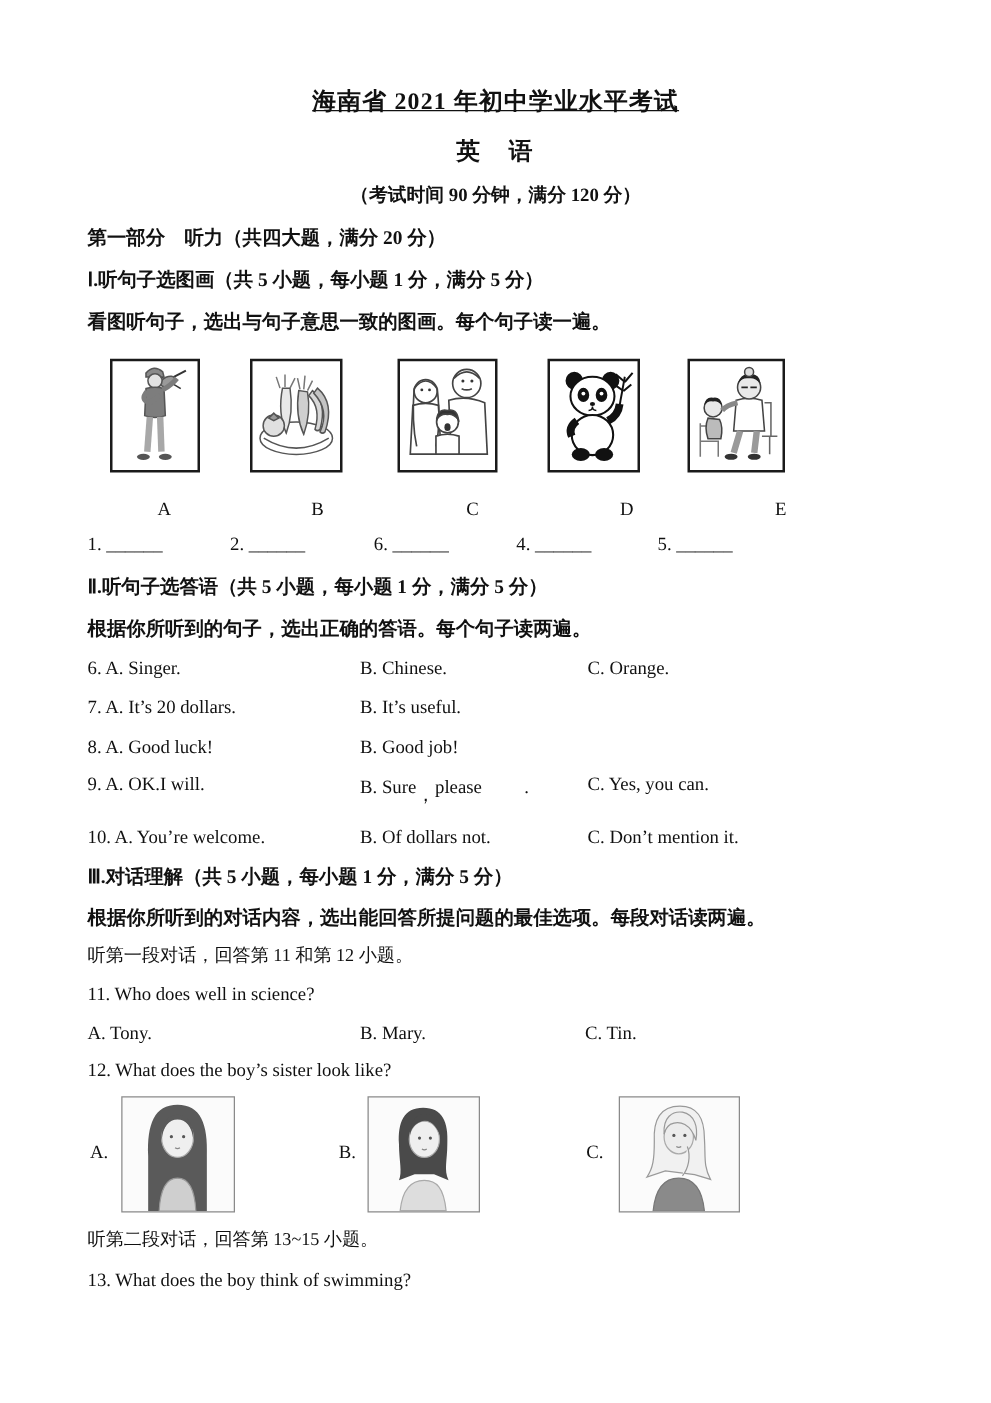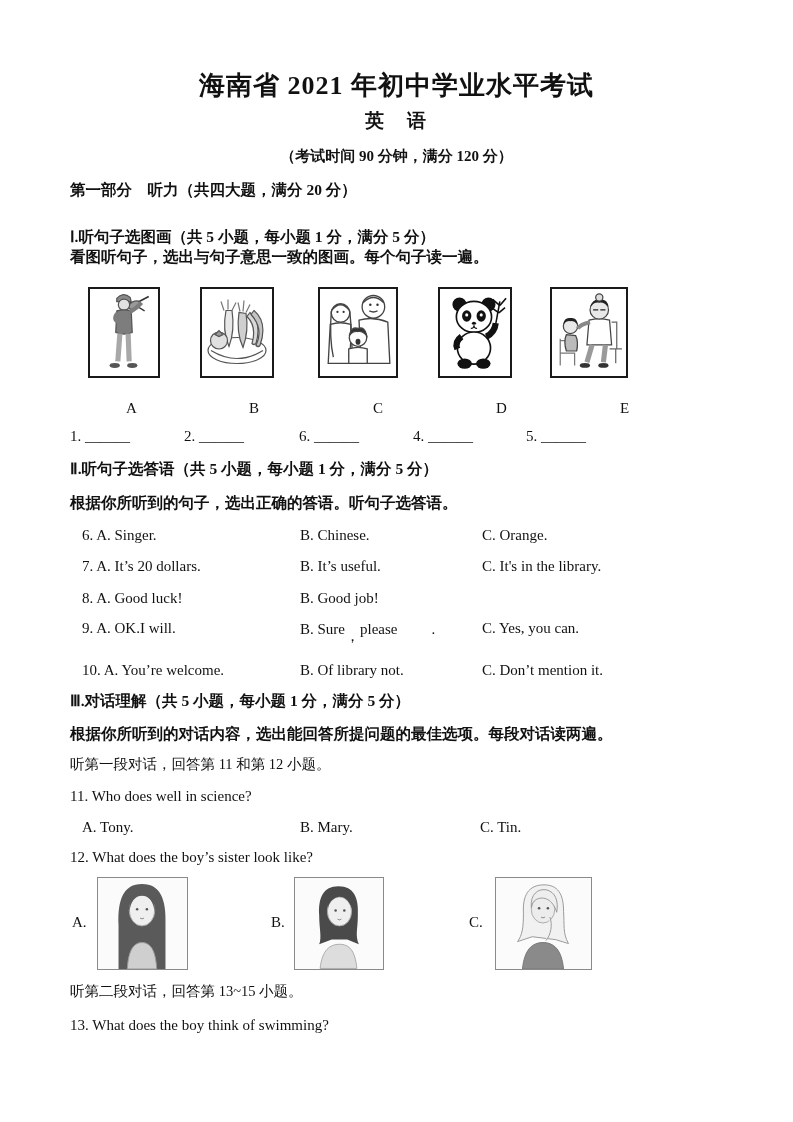--- a/index.html
+++ b/index.html
@@ -6,32 +6,32 @@
   html,body { background:#ffffff; }
   body {
     position:relative;
     width:793px; height:1122px;
     font-family:"Liberation Serif", serif;
     color:#111;
     overflow:hidden;
   }
   .abs { position:absolute; }
   .center { left:0; width:793px; text-align:center; }
-  .title { font-size:26px; font-weight:700; letter-spacing:1px; }
+  .title { font-size:19px; font-weight:700; letter-spacing:1px;text-decoration:underline; }
   .subject { font-size:19px; font-weight:700; letter-spacing:2px; }
   .exam-info { font-size:15px; font-weight:700; }
   .cn-bold { left:70px; font-size:15.5px; font-weight:700; }
   .cn-note { left:70px; font-size:14.5px; font-weight:400;text-align:center; }
   .en { font-size:15px; font-weight:400; }
   .opt-row {
     left:70px; width:665px;
     display:grid; grid-template-columns:218px 182px auto;
     font-size:15px;
   }
-  .opt-row .cell { white-space:pre-wrap;margin-left:12px; }
+  .opt-row .cell { white-space:pre-wrap; }
   .q11-row { grid-template-columns:218px 180px auto; }
   .pic-row1 { left:0; top:287px; width:793px; height:95px; }
   .pic-box {
     position:absolute; top:0; height:91px;
     border:2.5px solid #1a1a1a; background:#fff;
     display:flex; align-items:center; justify-content:center;
   }
   .pic-box svg { width:100%; height:100%; }
   .label-row { left:0; top:400px; width:793px; height:20px; font-size:15px; }
   .label-row span { position:absolute; top:0; }
@@ -49,21 +49,21 @@
 </style>
 </head>
 <body>
 
 <div class="abs center title" style="top:68px">海南省 2021 年初中学业水平考试</div>
 <div class="abs center subject" style="top:108px">英　语</div>
 <div class="abs center exam-info" style="top:147px">（考试时间 90 分钟，满分 120 分）</div>
 
 <div class="abs cn-bold" style="top:180px">第一部分　听力（共四大题，满分 20 分）</div>
 
-<div class="abs cn-bold" style="top:227px">Ⅰ.听句子选图画（共 5 小题，每小题 1 分，满分 5 分）</div>
+<div class="abs cn-bold" style="top:214px">Ⅰ.听句子选图画（共 5 小题，每小题 1 分，满分 5 分）</div>
 <div class="abs cn-bold" style="top:247px">看图听句子，选出与句子意思一致的图画。每个句子读一遍。</div>
 
 <div class="abs pic-row1">
 
   <div class="pic-box" style="left:88px; width:72px">
     <svg viewBox="0 0 66 84">
       <g stroke="#555" stroke-width="1.2" fill="none">
         <path d="M38 17 L57 7" stroke="#333" stroke-width="1.6"></path>
         <path d="M33 9 L53 21" stroke="#333"></path>
         <ellipse cx="43" cy="15.5" rx="6" ry="3.6" transform="rotate(-25 43 15.5)" fill="#9a9a9a"></ellipse>
@@ -175,48 +175,47 @@
 
 <div class="abs blank-row">
   <span style="left:70px">1. ______</span>
   <span style="left:184px">2. ______</span>
   <span style="left:299px">6. ______</span>
   <span style="left:413px">4. ______</span>
   <span style="left:526px">5. ______</span>
 </div>
 
 <div class="abs cn-bold" style="top:459px">Ⅱ.听句子选答语（共 5 小题，每小题 1 分，满分 5 分）</div>
-<div class="abs cn-bold" style="top:493px">根据你所听到的句子，选出正确的答语。听句子选答语。</div>
+<div class="abs cn-bold" style="top:493px">根据你所听到的句子，选出正确的答语。每个句子读两遍。</div>
 
 <div class="abs opt-row" style="top:527px">
   <span class="cell">6. A. Singer.</span>
   <span class="cell">B. Chinese.</span>
   <span class="cell">C. Orange.</span>
 </div>
 
 <div class="abs opt-row" style="top:558px">
   <span class="cell">7. A. It’s 20 dollars.</span>
   <span class="cell">B. It’s useful.</span>
-  <span class="cell">C. It's in the library.</span>
 </div>
 
 <div class="abs opt-row" style="top:590px">
   <span class="cell">8. A. Good luck!</span>
   <span class="cell">B. Good job!</span>
 </div>
 
 <div class="abs opt-row" style="top:620px">
   <span class="cell">9. A. OK.I will.</span>
   <span class="cell"><span>B. Sure</span><span class="low-comma">，</span><span>please</span><span class="q9-gap"></span><span>.</span></span>
   <span class="cell">C. Yes, you can.</span>
 </div>
 
 <div class="abs opt-row" style="top:662px">
   <span class="cell">10. A. You’re welcome.</span>
-  <span class="cell">B. Of library not.</span>
+  <span class="cell">B. Of dollars not.</span>
   <span class="cell">C. Don’t mention it.</span>
 </div>
 
 <div class="abs cn-bold" style="top:691px">Ⅲ.对话理解（共 5 小题，每小题 1 分，满分 5 分）</div>
 <div class="abs cn-bold" style="top:724px">根据你所听到的对话内容，选出能回答所提问题的最佳选项。每段对话读两遍。</div>
 <div class="abs cn-note" style="top:755px">听第一段对话，回答第 11 和第 12 小题。</div>
 
 <div class="abs en" style="top:788px; left:70px">11. Who does well in science?</div>
 
 <div class="abs opt-row q11-row" style="top:819px">

